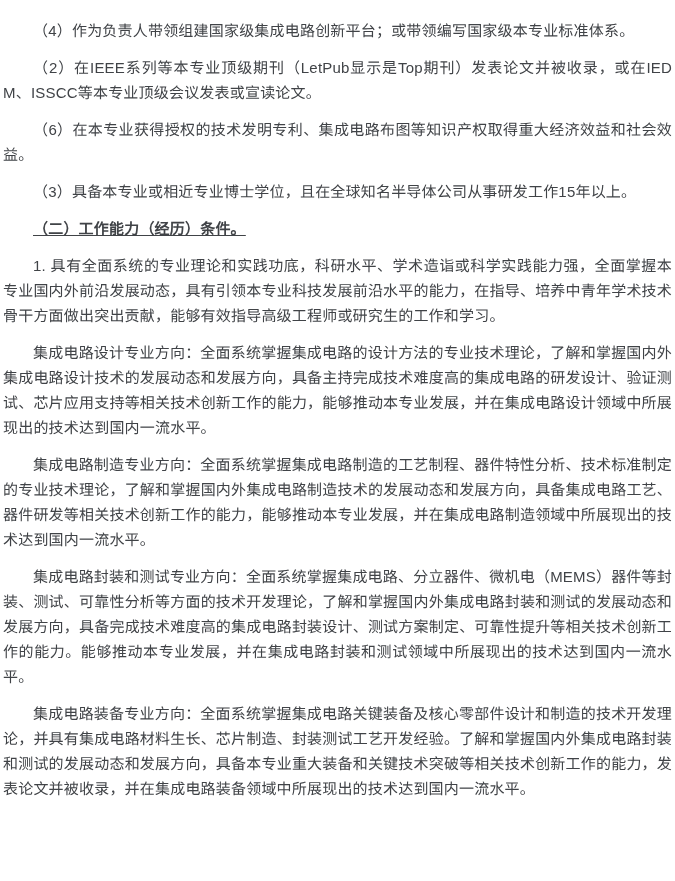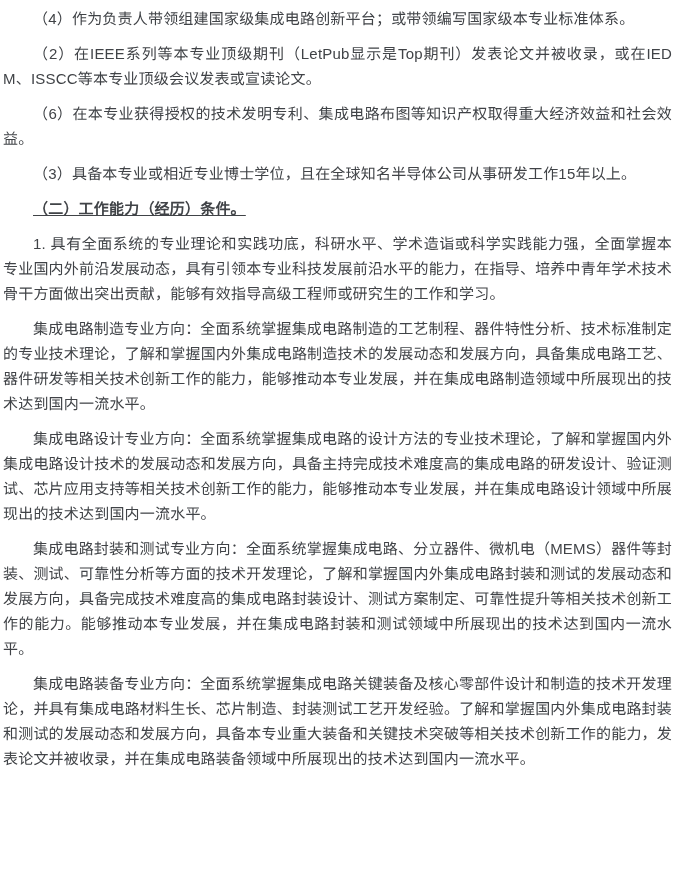--- a/index.html
+++ b/index.html
@@ -15,38 +15,38 @@
   .doc {
     box-sizing: border-box;
     width: 675px;
     padding: 6px 3px 14px 3px;
     color: #404347;
     font-size: 15px;
     line-height: 25px;
     letter-spacing: 0.2px;
   }
   .doc p {
-    margin: 0 0 10px 0;
+    margin: 12px 0 10px 0;
     text-indent: 30px;
     text-align: justify;
     word-break: break-all;
   }
   .doc p.heading {
     font-weight: bold;
     text-decoration: underline;
   }
 </style>
 </head>
 <body>
 
 <div class="doc">
   <p>（4）作为负责人带领组建国家级集成电路创新平台；或带领编写国家级本专业标准体系。</p>
   <p>（2）在IEEE系列等本专业顶级期刊（LetPub显示是Top期刊）发表论文并被收录，或在IEDM、ISSCC等本专业顶级会议发表或宣读论文。</p>
   <p>（6）在本专业获得授权的技术发明专利、集成电路布图等知识产权取得重大经济效益和社会效益。</p>
   <p>（3）具备本专业或相近专业博士学位，且在全球知名半导体公司从事研发工作15年以上。</p>
   <p class="heading">（二）工作能力（经历）条件。</p>
   <p>1. 具有全面系统的专业理论和实践功底，科研水平、学术造诣或科学实践能力强，全面掌握本专业国内外前沿发展动态，具有引领本专业科技发展前沿水平的能力，在指导、培养中青年学术技术骨干方面做出突出贡献，能够有效指导高级工程师或研究生的工作和学习。</p>
+  <p>集成电路设计专业方向：全面系统掌握集成电路的设计方法的专业技术理论，了解和掌握国内外集成电路设计技术的发展动态和发展方向，具备主持完成技术难度高的集成电路的研发设计、验证测试、芯片应用支持等相关技术创新工作的能力，能够推动本专业发展，并在集成电路设计领域中所展现出的技术达到国内一流水平。</p>
   <p>集成电路制造专业方向：全面系统掌握集成电路制造的工艺制程、器件特性分析、技术标准制定的专业技术理论，了解和掌握国内外集成电路制造技术的发展动态和发展方向，具备集成电路工艺、器件研发等相关技术创新工作的能力，能够推动本专业发展，并在集成电路制造领域中所展现出的技术达到国内一流水平。</p>
-  <p>集成电路设计专业方向：全面系统掌握集成电路的设计方法的专业技术理论，了解和掌握国内外集成电路设计技术的发展动态和发展方向，具备主持完成技术难度高的集成电路的研发设计、验证测试、芯片应用支持等相关技术创新工作的能力，能够推动本专业发展，并在集成电路设计领域中所展现出的技术达到国内一流水平。</p>
   <p>集成电路封装和测试专业方向：全面系统掌握集成电路、分立器件、微机电（MEMS）器件等封装、测试、可靠性分析等方面的技术开发理论，了解和掌握国内外集成电路封装和测试的发展动态和发展方向，具备完成技术难度高的集成电路封装设计、测试方案制定、可靠性提升等相关技术创新工作的能力。能够推动本专业发展，并在集成电路封装和测试领域中所展现出的技术达到国内一流水平。</p>
   <p>集成电路装备专业方向：全面系统掌握集成电路关键装备及核心零部件设计和制造的技术开发理论，并具有集成电路材料生长、芯片制造、封装测试工艺开发经验。了解和掌握国内外集成电路封装和测试的发展动态和发展方向，具备本专业重大装备和关键技术突破等相关技术创新工作的能力，发表论文并被收录，并在集成电路装备领域中所展现出的技术达到国内一流水平。</p>
 
 </div>
 
 </body></html>

